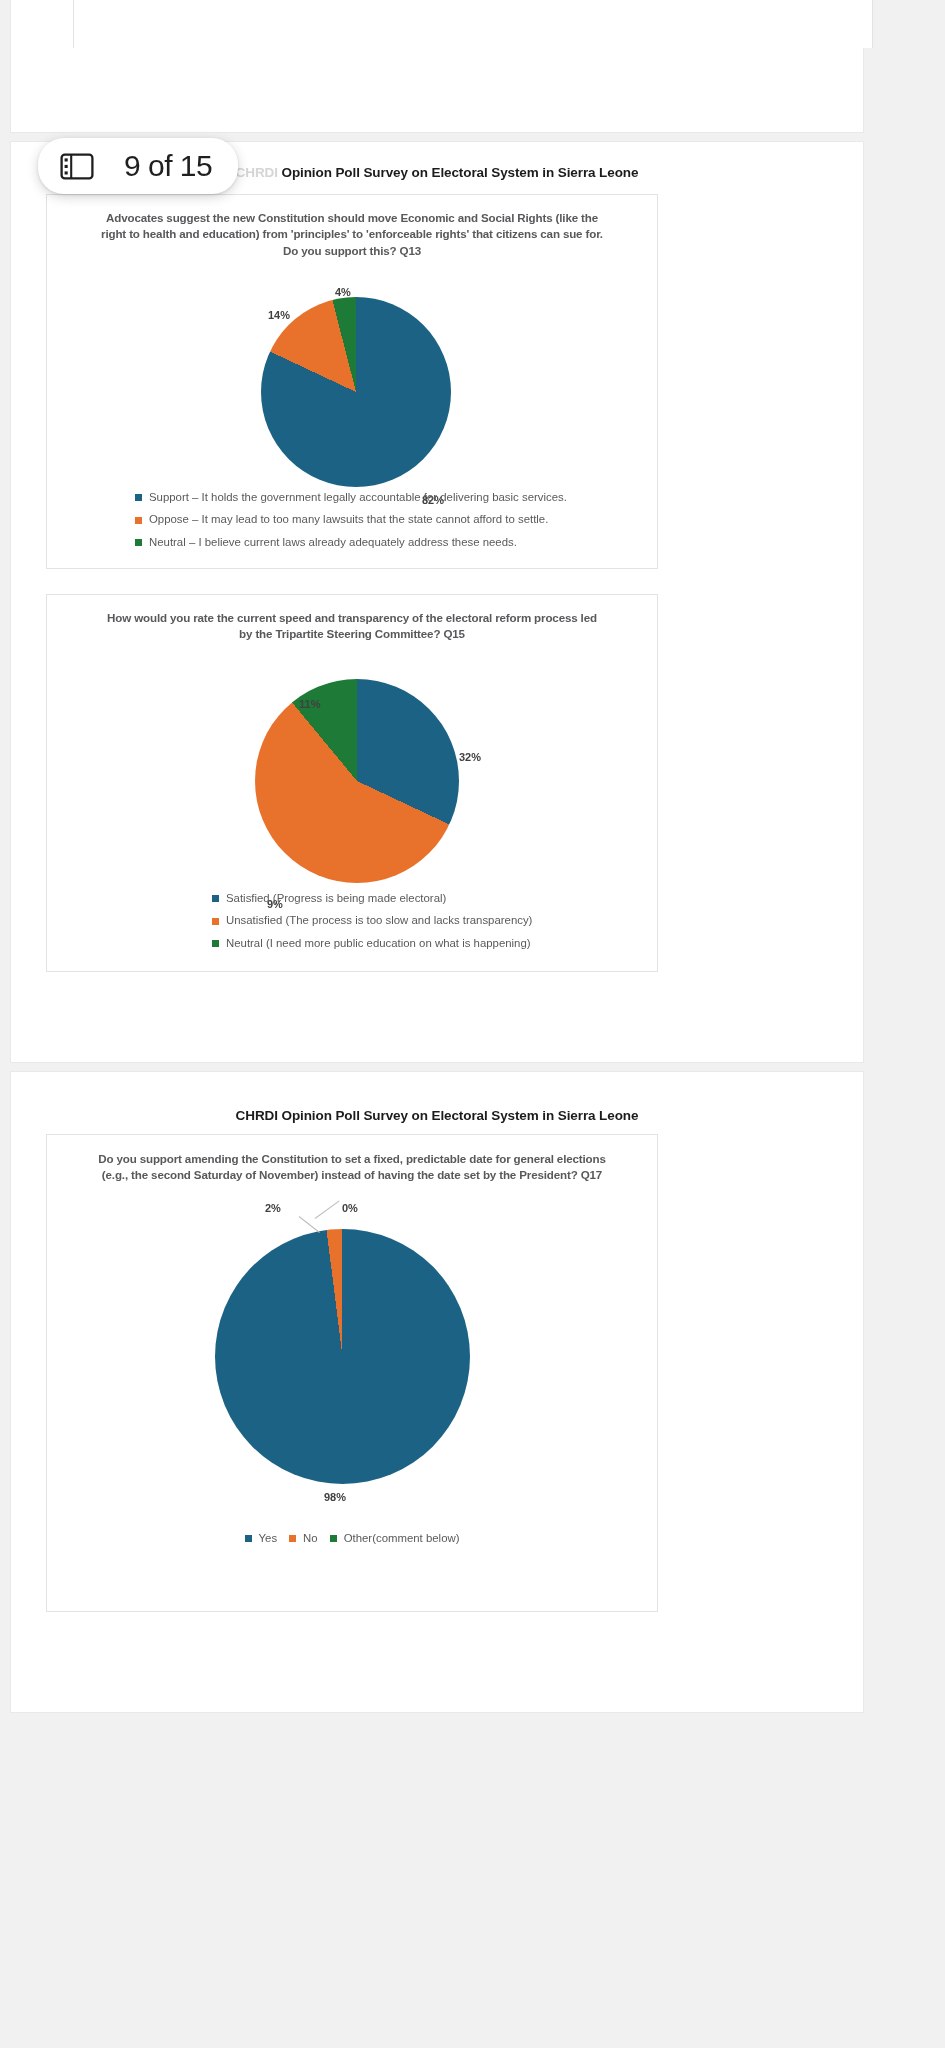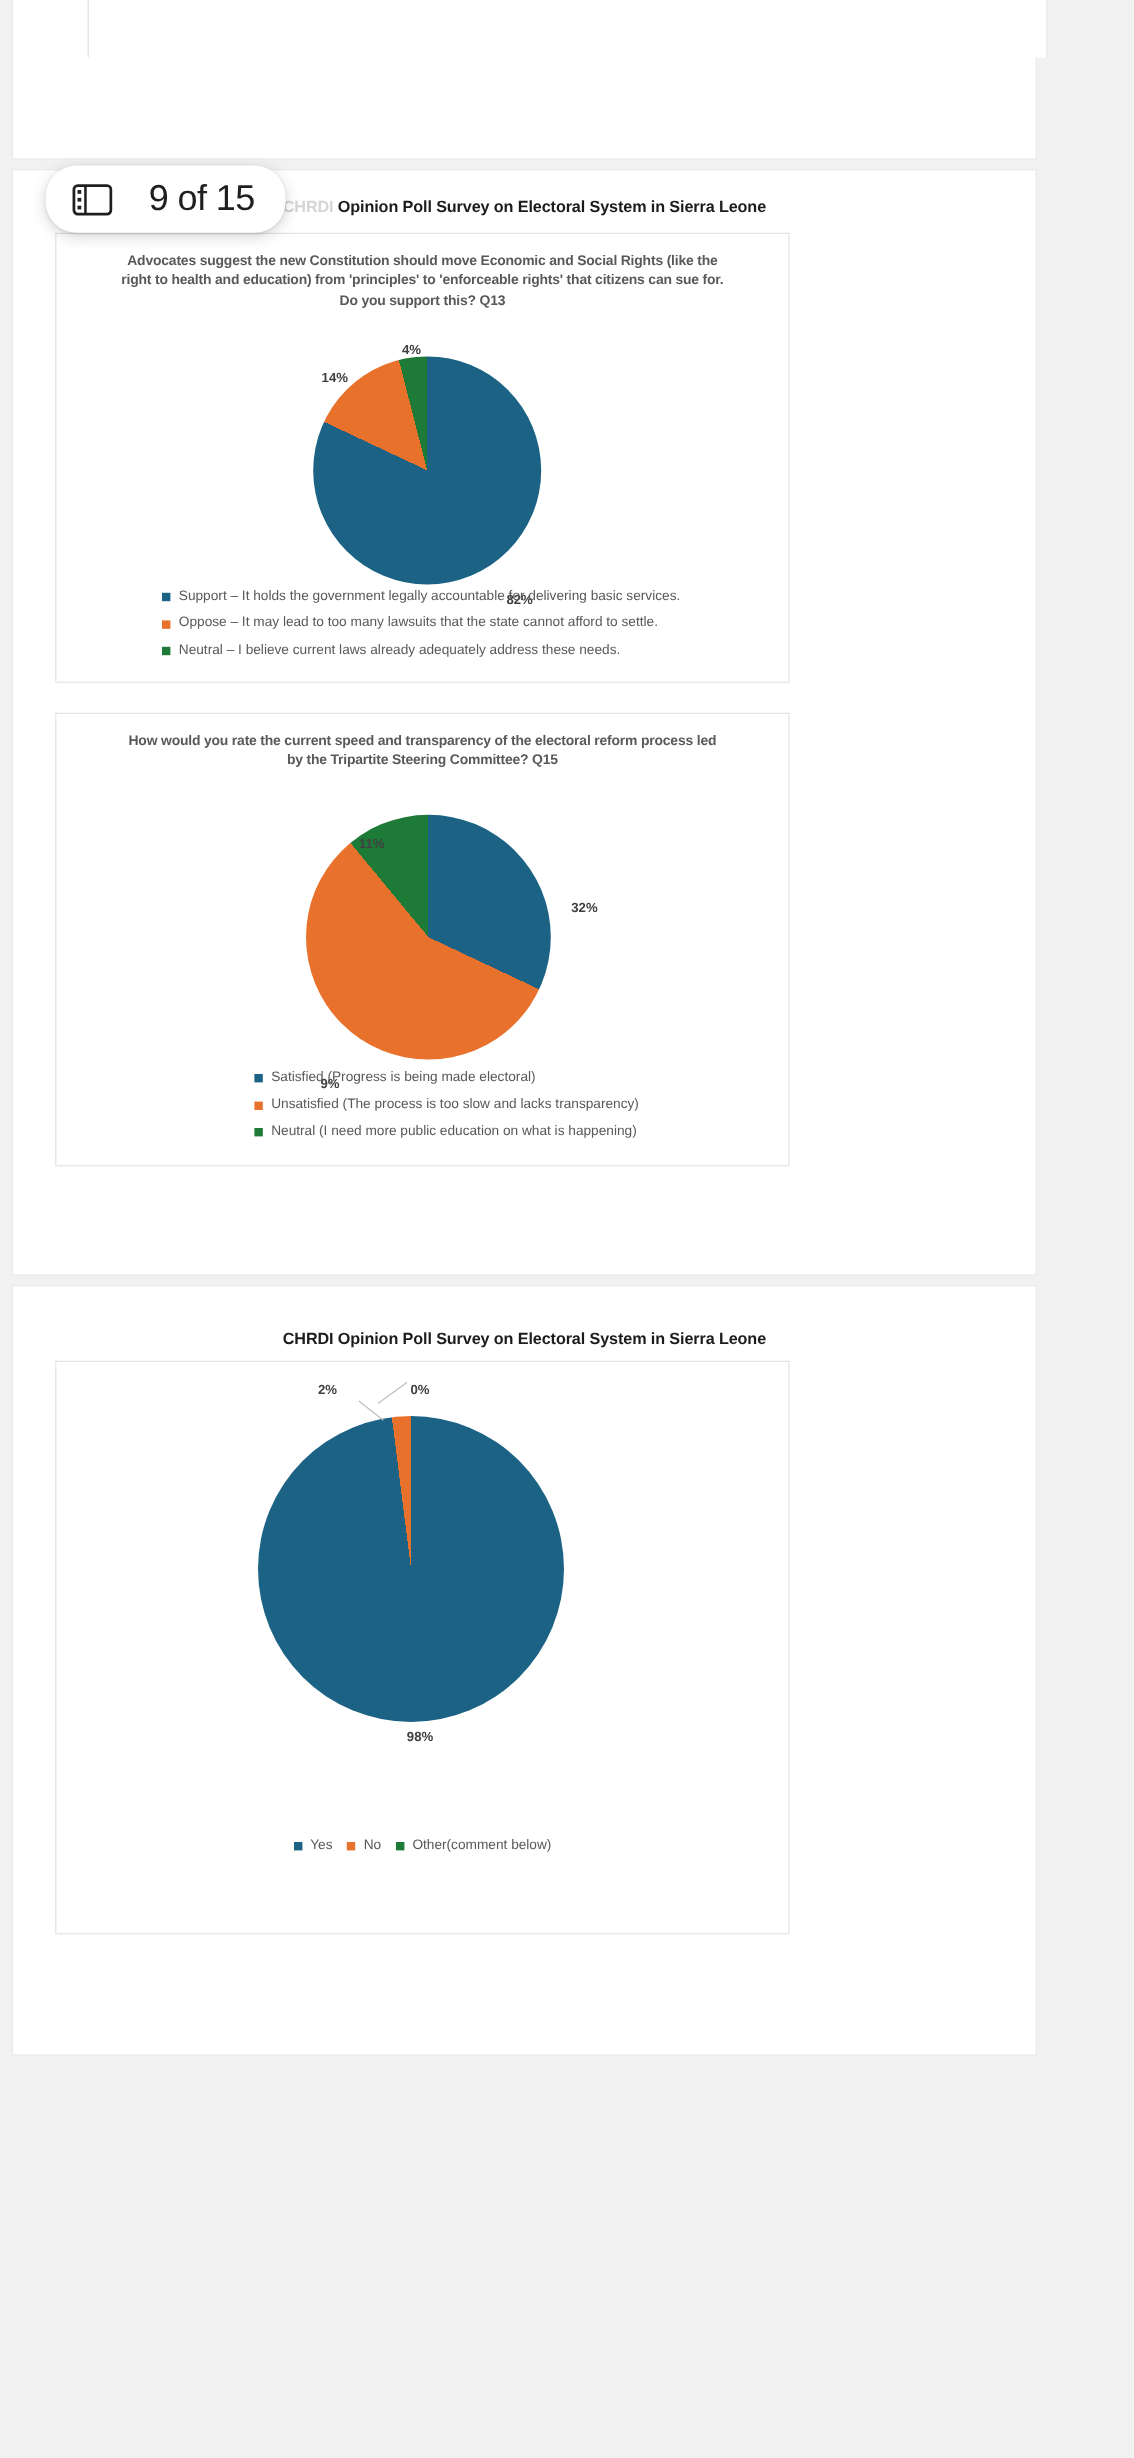--- a/index.html
+++ b/index.html
@@ -178,21 +178,21 @@
       <div class="chart-title" style="margin-top:15px;">How would you rate the current speed and transparency of the electoral reform process led by the Tripartite Steering Committee? Q15</div>
 
       <div class="pie-wrap" style="height:255px;">
 
         <div class="pie" style="left:208px; top:36px; width:204px; height:204px;
                     background: conic-gradient(from 0deg,
                       #1b6284 0deg 115.2deg,
                       #e8722c 115.2deg 320.4deg,
                       #1e7a37 320.4deg 360deg);"></div>
 
-        <span class="pct" style="left:412px; top:108px;margin-left:17px;">32%</span>
+        <span class="pct" style="left:412px; top:108px;">32%</span>
         <span class="pct" style="left:220px; top:255px;">9%</span>
         <span class="pct" style="left:252px; top:55px;">11%</span>
       </div>
 
       <div class="legend" style="left:165px; top:298px;">
         <div class="legend-row">
           <span class="swatch" style="background:#1b6284"></span>
           <span>Satisfied (Progress is being made electoral)</span>
         </div>
         <div class="legend-row">
@@ -206,30 +206,31 @@
       </div>
     </div>
   </div>
 
   <div class="slide slide-bottom">
 
     <div class="slide-header" style="margin-top:36px;">CHRDI Opinion Poll Survey on Electoral System in Sierra Leone</div>
 
     <div class="chart-card" style="left:35px; top:62px; width:612px; height:478px;">
 
+      <div class="chart-title" style="margin-top:16px; padding:0 40px;">Do you support amending the Constitution to set a fixed, predictable date for general elections (e.g., the second Saturday of November) instead of having the date set by the President? Q17</div>
 
       <div class="pie-wrap" style="height:360px;">
 
         <div class="pie" style="left:168px; top:45px; width:255px; height:255px;
                     background: conic-gradient(from 0deg,
                       #1b6284 0deg 352.8deg,
                       #e8722c 352.8deg 360deg,
                       #1e7a37 360deg 360deg);"></div>
 
-        <span class="pct" style="left:292px; top:307px;">98%</span>
+        <span class="pct" style="left:277px; top:307px;">98%</span>
         <span class="pct" style="left:218px; top:18px;">2%</span>
         <span class="pct" style="left:295px; top:18px;">0%</span>
 
         <div class="leader" style="left:252px; top:32px; width:26px; height:1px; transform:rotate(38deg); transform-origin:left center;"></div>
         <div class="leader" style="left:268px; top:34px; width:30px; height:1px; transform:rotate(-36deg); transform-origin:left center;"></div>
       </div>
 
       <div class="legend legend-inline" style="left:0; right:0; top:398px;">
         <div class="legend-row">
           <span class="swatch" style="background:#1b6284"></span>

